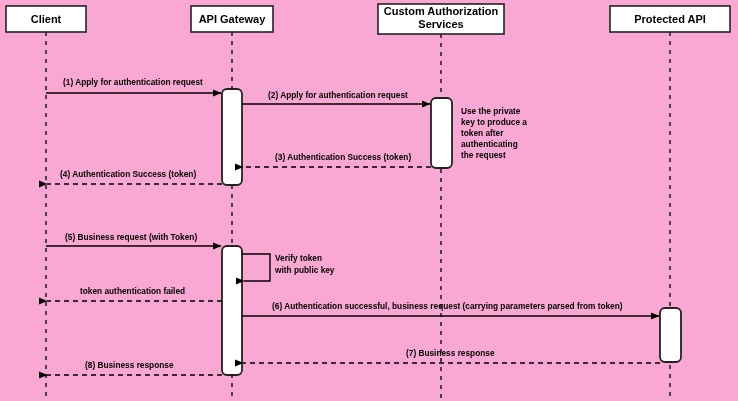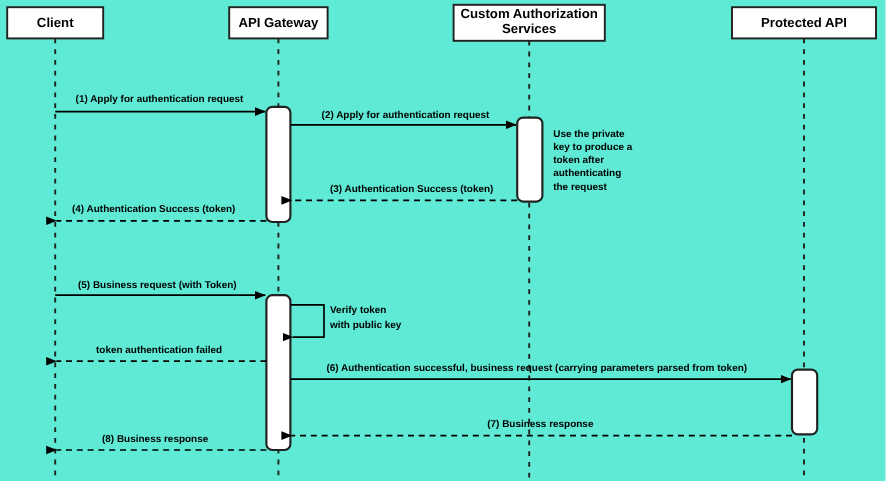--- a/index.html
+++ b/index.html
@@ -9,21 +9,21 @@
     background: #ffffff;
   }
   body {
     font-family: "Liberation Sans", "DejaVu Sans", sans-serif;
     color: #000000;
   }
   #diagram-root {
     position: relative;
     width: 738px;
     height: 401px;
-    background: #5eead4;
+    background: #f9a8d4;
     overflow: hidden;
   }
   svg.diagram-svg {
     position: absolute;
     left: 0;
     top: 0;
     width: 738px;
     height: 401px;
     display: block;
   }

